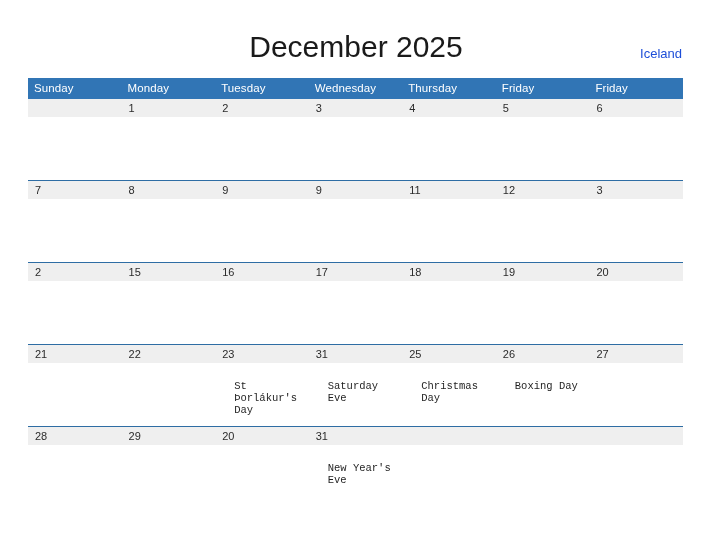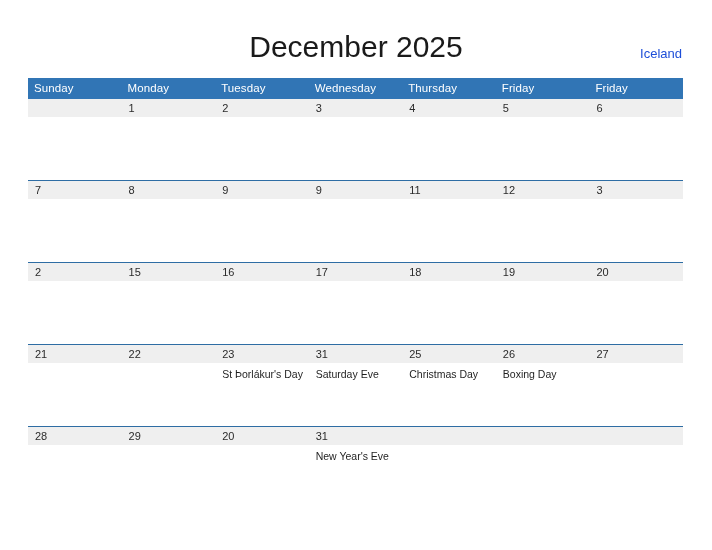--- a/index.html
+++ b/index.html
@@ -133,23 +133,24 @@
     height: 18px;
     box-sizing: border-box;
     line-height: 10px;
     font-family: "Liberation Sans", sans-serif;
   }
 
   .event {
     display: block;
     font-size: 10.5px;
     color: #1f1f1f;
-    padding: 5px 3px 0 7px;
+    padding: 17px 3px 0 7px;
     line-height: 12px;
-    font-family: Liberation Sans, sans-serif;
+    font-family: Liberation Mono, monospace;
+    margin-left: 12px;
   }
 </style>
 </head>
 <body>
 
 <div class="page">
 
   <div class="top-bar">
 
 

